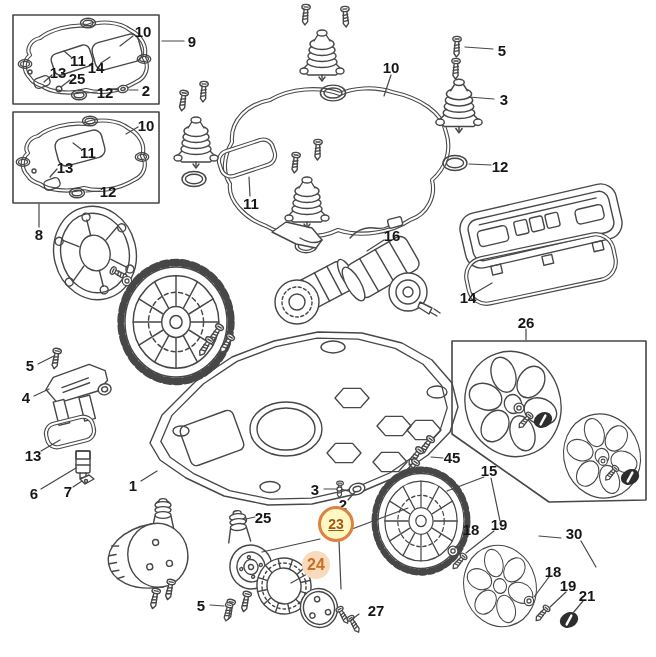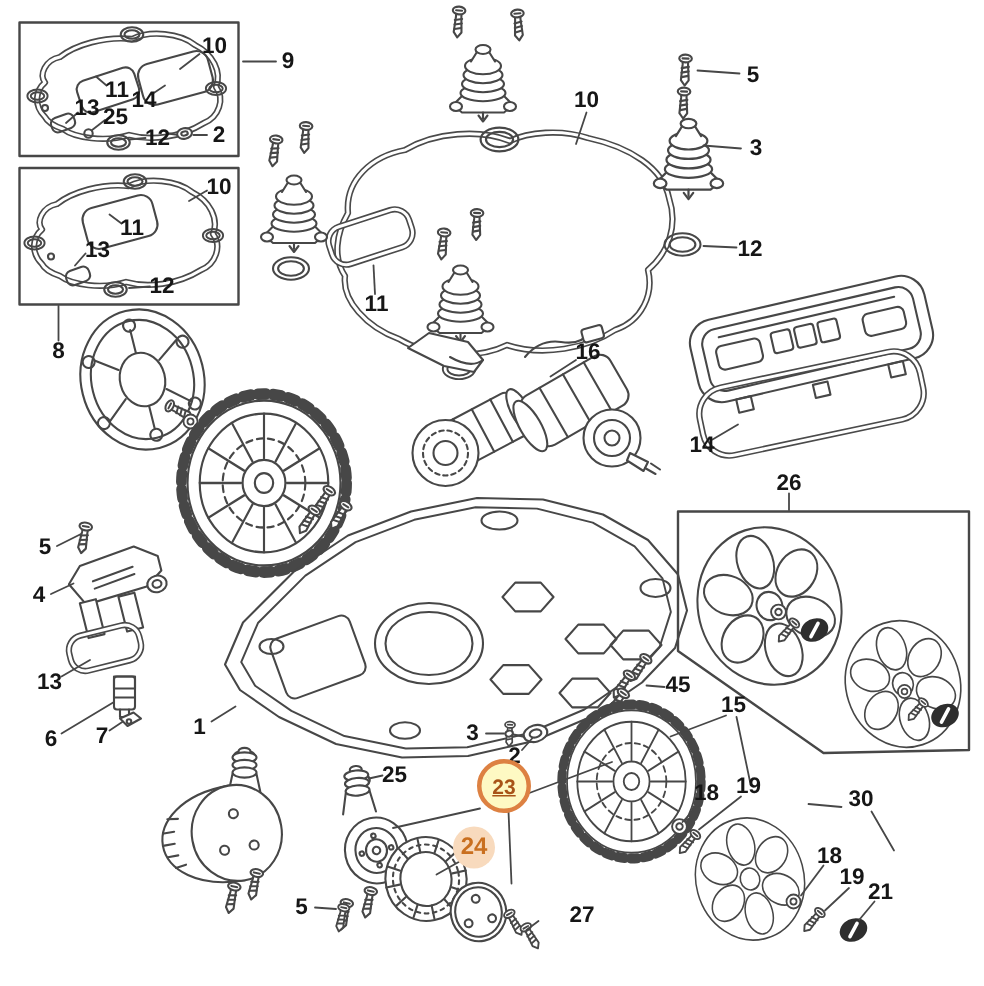--- a/index.html
+++ b/index.html
@@ -463,15 +463,15 @@
 <div class="co hl-soft" style="left:316px;top:565px">24</div>
 <div class="co" style="left:452px;top:457px">45</div>
 <div class="co" style="left:489px;top:470px">15</div>
 <div class="co" style="left:471px;top:529px">18</div>
 <div class="co" style="left:499px;top:524px">19</div>
 <div class="co" style="left:574px;top:533px">30</div>
 <div class="co" style="left:553px;top:571px">18</div>
 <div class="co" style="left:568px;top:585px">19</div>
 <div class="co" style="left:587px;top:595px">21</div>
 <div class="co" style="left:201px;top:605px">5</div>
-<div class="co" style="left:388px;top:610px">27</div>
+<div class="co" style="left:376px;top:610px">27</div>
 
 </div>
 
 </body></html>

